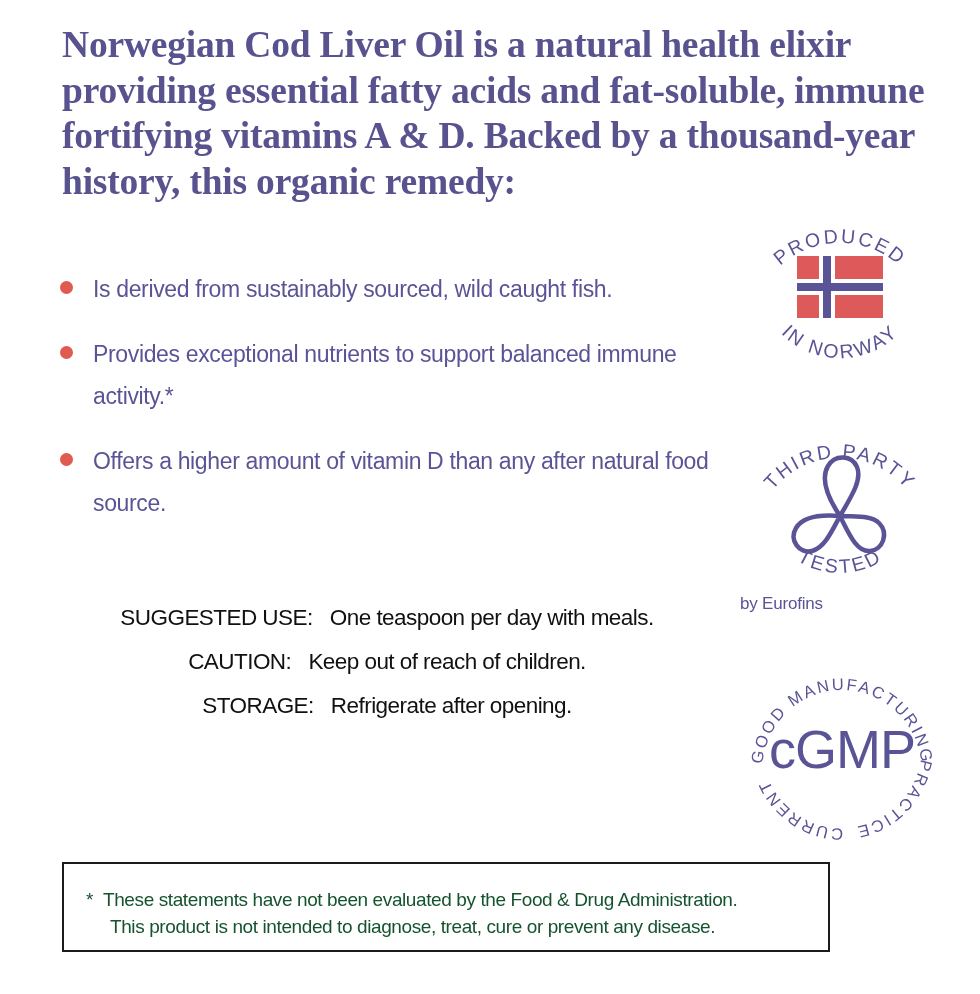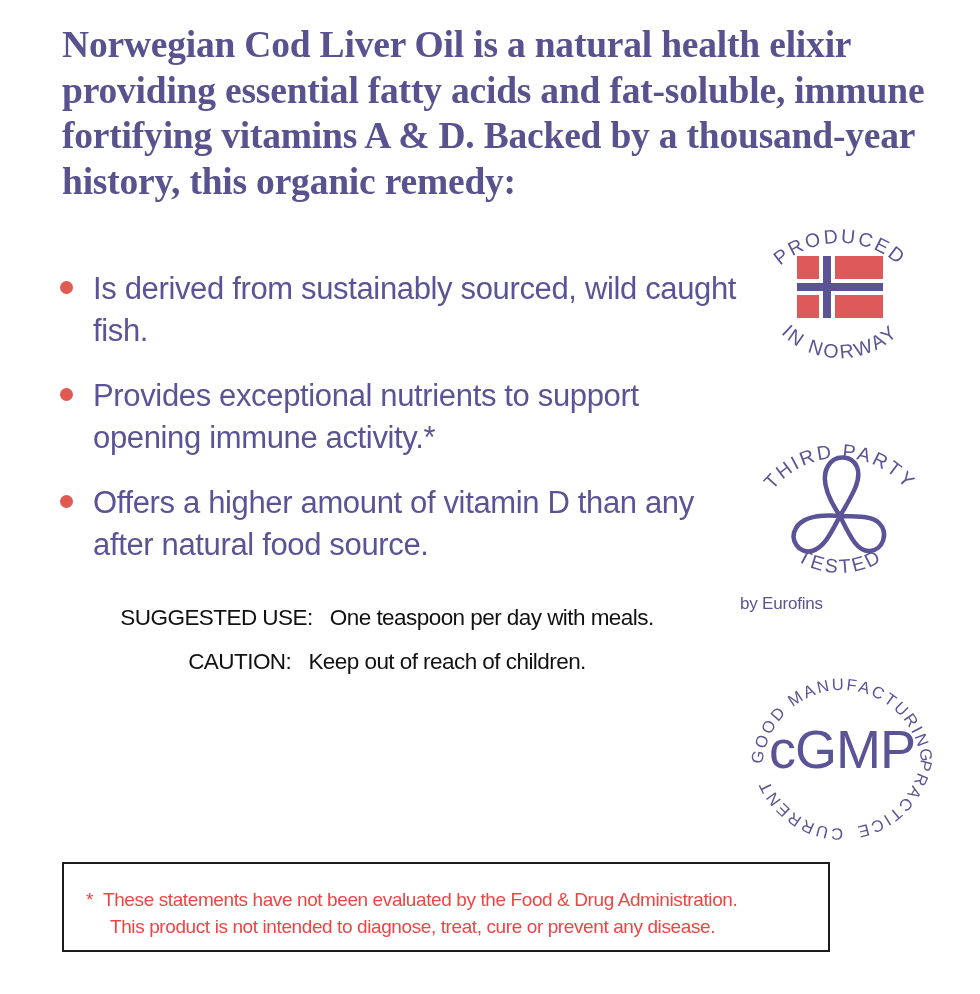--- a/index.html
+++ b/index.html
@@ -24,21 +24,21 @@
 
   
   .bullets{position:absolute;left:60px;top:268px;width:690px;}
   .bullet-row{display:flex;align-items:flex-start;margin-bottom:23px;}
   .bullet-dot{
     width:13px;height:13px;border-radius:50%;
     background:#e05a50;flex:0 0 13px;margin-top:13px;margin-right:20px;
   }
   .bullet-text{
     font-family:"Liberation Sans", sans-serif;
-    font-size:31px;line-height:42px;color:#5a5496;
+    font-size:23px;line-height:42px;color:#5a5496;
     letter-spacing:-0.35px;
     font-weight:400;
   }
 
   
   .usage{position:absolute;left:62px;top:604px;width:650px;}
   .usage-line{
     font-family:"Liberation Sans", sans-serif;
     font-size:22.5px;line-height:28px;color:#111111;
     margin-bottom:16px;letter-spacing:-0.55px;
@@ -50,21 +50,21 @@
   .usage-val{font-weight:400;}
 
   
   .disclaimer{
     position:absolute;left:62px;top:862px;width:768px;height:90px;
     border:2px solid #1b1b1b;box-sizing:border-box;
   }
   .disclaimer-inner{
     padding:22px 12px 0 22px;
     font-family:"Liberation Sans", sans-serif;
-    font-size:19px;line-height:27px;color:#ef4444;
+    font-size:19px;line-height:27px;color:#14532d;
     letter-spacing:-0.4px;
   }
   .disclaimer-inner .star{margin-right:10px;}
   .disc-l2{padding-left:24px;}
 
   
   .badge{position:absolute;}
   .badge svg{display:block;overflow:visible;}
   .badge-caption{
     text-align:left;font-size:17px;color:#5a5496;
@@ -95,38 +95,43 @@
 
   <div class="headline">Norwegian Cod Liver Oil is a natural health elixir providing essential fatty acids and fat-soluble, immune fortifying vitamins A &amp; D. Backed by a thousand-year history, this organic remedy:</div>
 
   <div class="bullets">
     <div class="bullet-row">
       <span class="bullet-dot"></span>
       <span class="bullet-text">Is derived from sustainably sourced, wild caught fish.</span>
     </div>
     <div class="bullet-row">
       <span class="bullet-dot"></span>
-      <span class="bullet-text">Provides exceptional nutrients to support opening immune activity.*</span>
+      <span class="bullet-text">Provides exceptional nutrients to support balanced immune activity.*</span>
     </div>
     <div class="bullet-row">
       <span class="bullet-dot"></span>
       <span class="bullet-text">Offers a higher amount of vitamin D than any after natural food source.</span>
     </div>
   </div>
 
   <div class="usage">
     <div class="usage-line">
       <span class="usage-label">SUGGESTED USE:</span>
       <span>&nbsp;</span>
       <span class="usage-val">One teaspoon per day with meals.</span>
     </div>
     <div class="usage-line">
       <span class="usage-label">CAUTION:</span>
       <span>&nbsp;</span>
       <span class="usage-val">Keep out of reach of children.</span>
+    </div>
+    <div class="usage-line">
+      <span class="usage-label">STORAGE:</span>
+      <span>&nbsp;</span>
+      <span class="usage-val">Refrigerate after opening.</span>
     </div>
   </div>
 
   <div class="disclaimer">
     <div class="disclaimer-inner">
       <span class="star">*</span><span>These statements have not been evaluated by the Food &amp; Drug Administration.</span>
       <div class="disc-l2">This product is not intended to diagnose, treat, cure or prevent any disease.</div>
     </div>
   </div>
 

